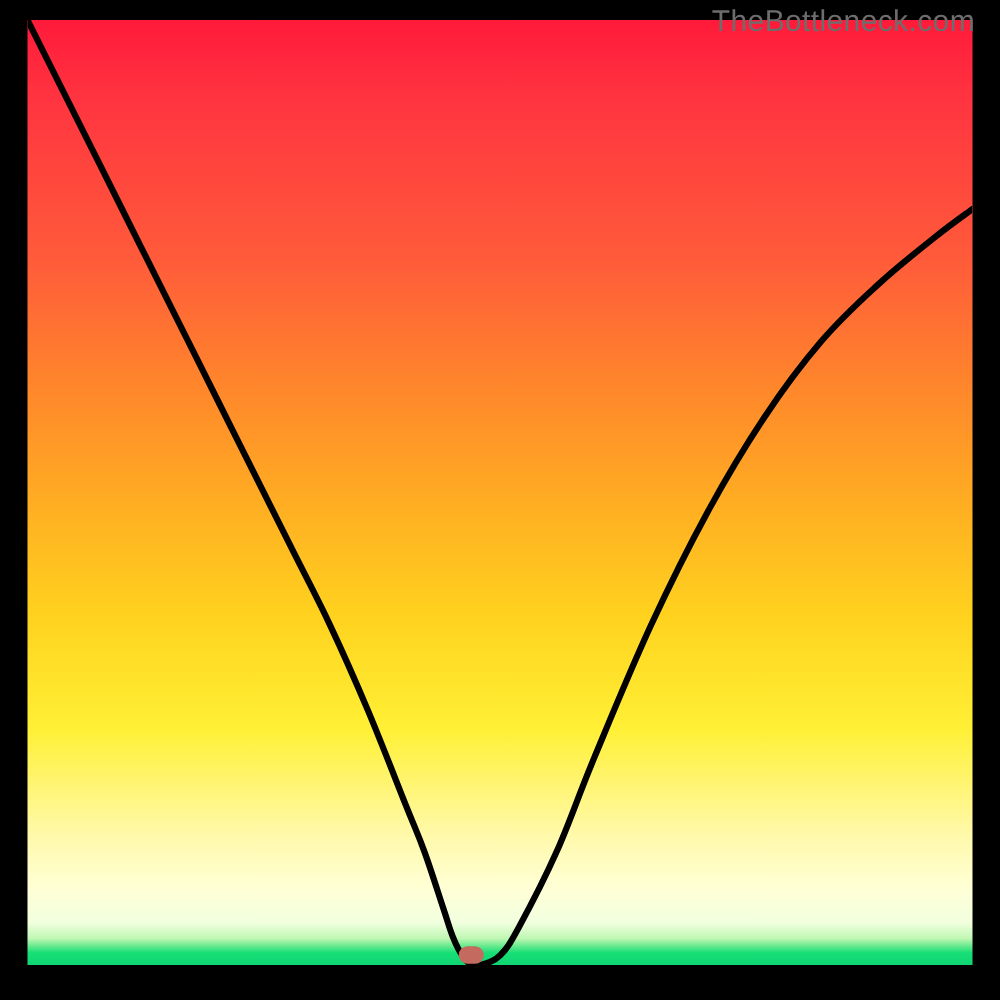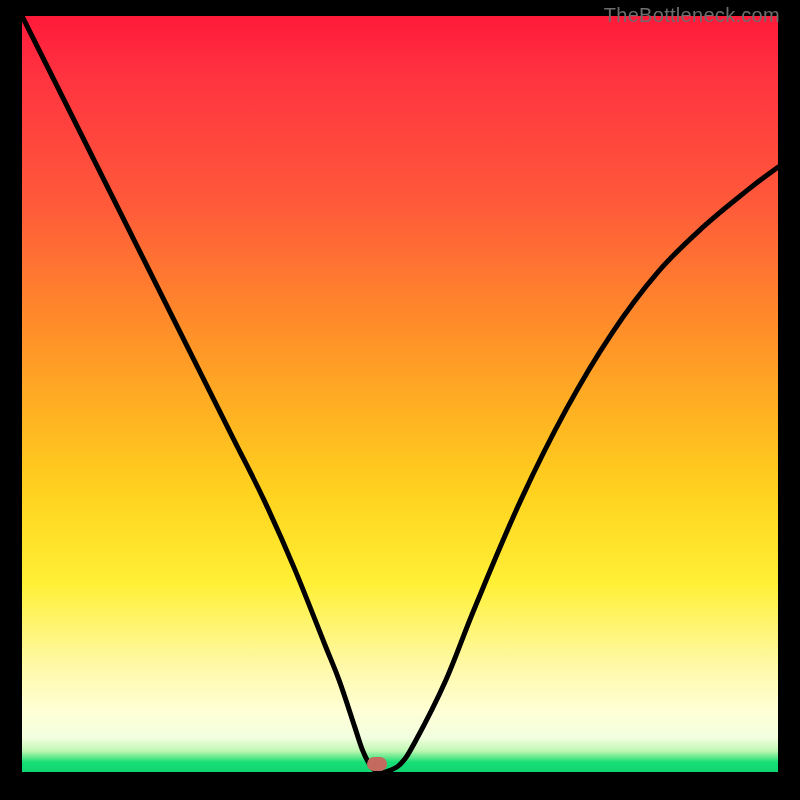--- a/index.html
+++ b/index.html
@@ -57,21 +57,21 @@
     height: 14px;
     border-radius: 7px;
     background: #c46a5f;
     transform: translate(-50%, -50%);
   }
   .watermark {
     position: absolute;
     top: 4px;
     right: 20px;
     font-family: Arial, Helvetica, sans-serif;
-    font-size: 20px;
+    font-size: 24px;
     color: #6d6d6d;
     letter-spacing: 0.3px;
     user-select: none;
   }
 </style>
 </head>
 <body>
 
 <div class="frame">
   <div class="plot-area">

